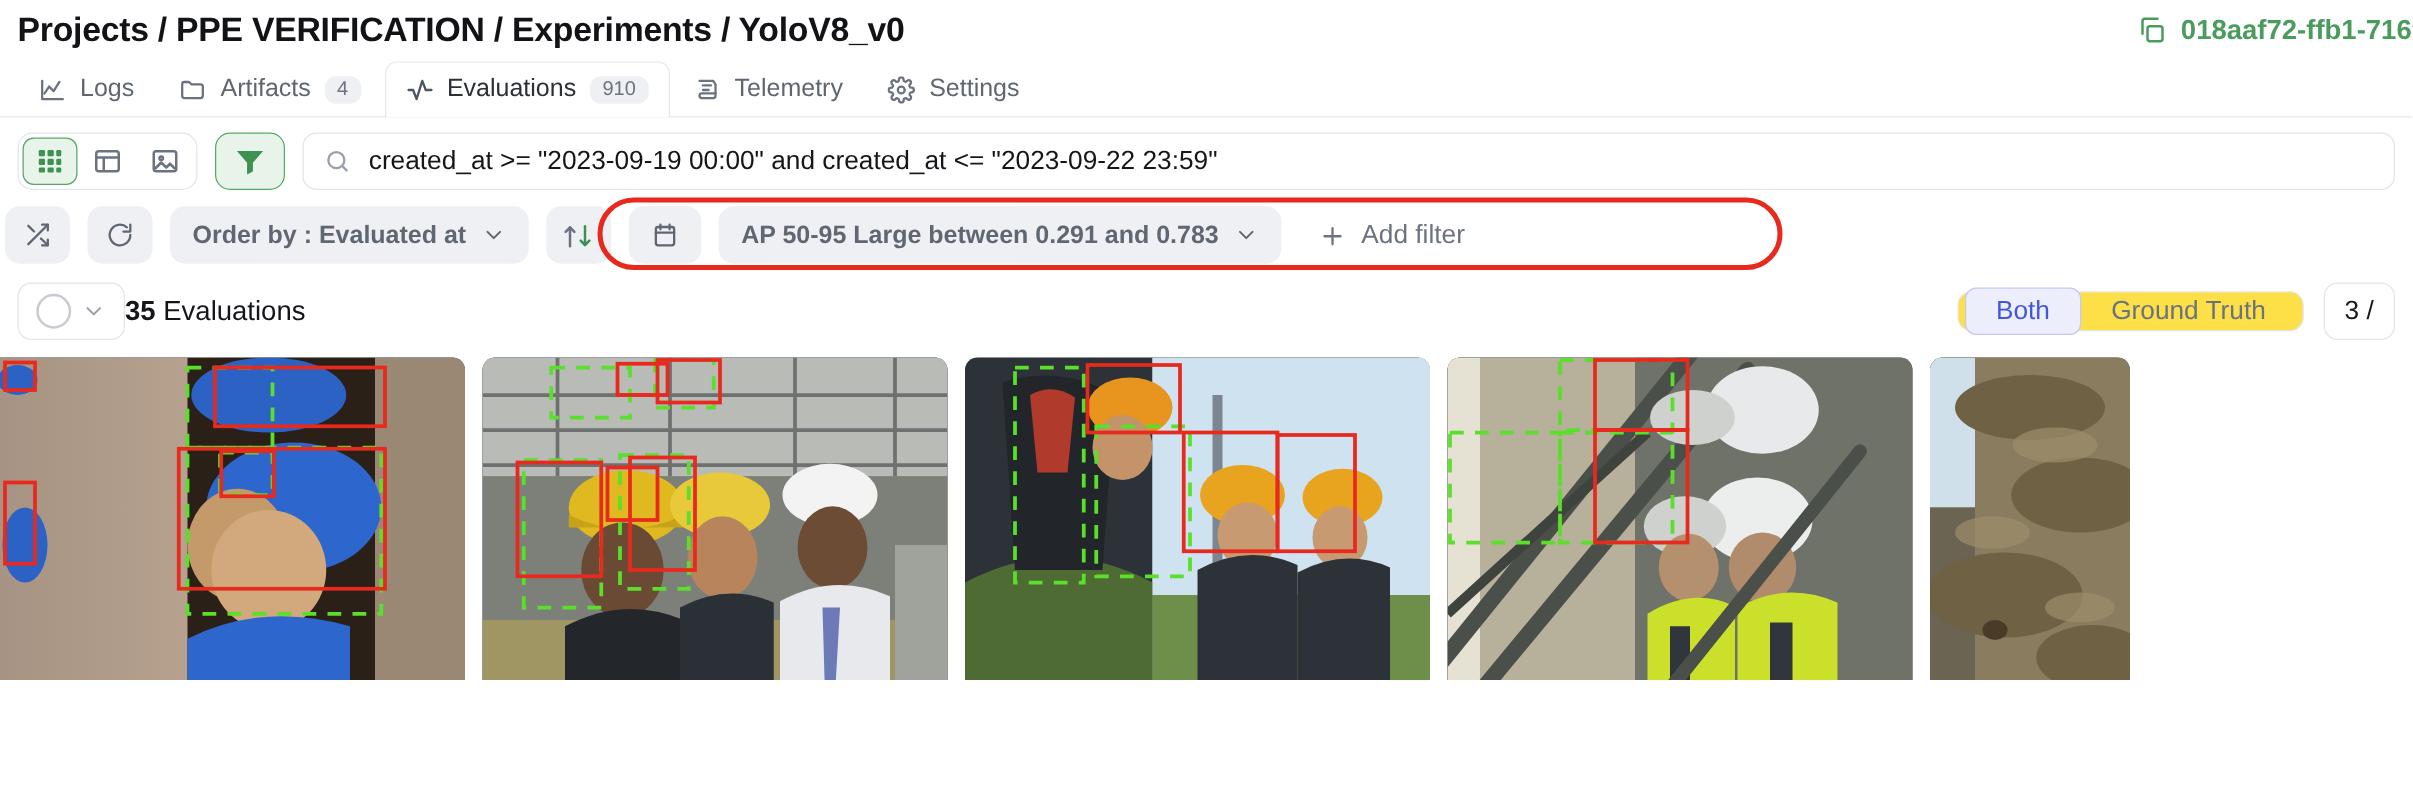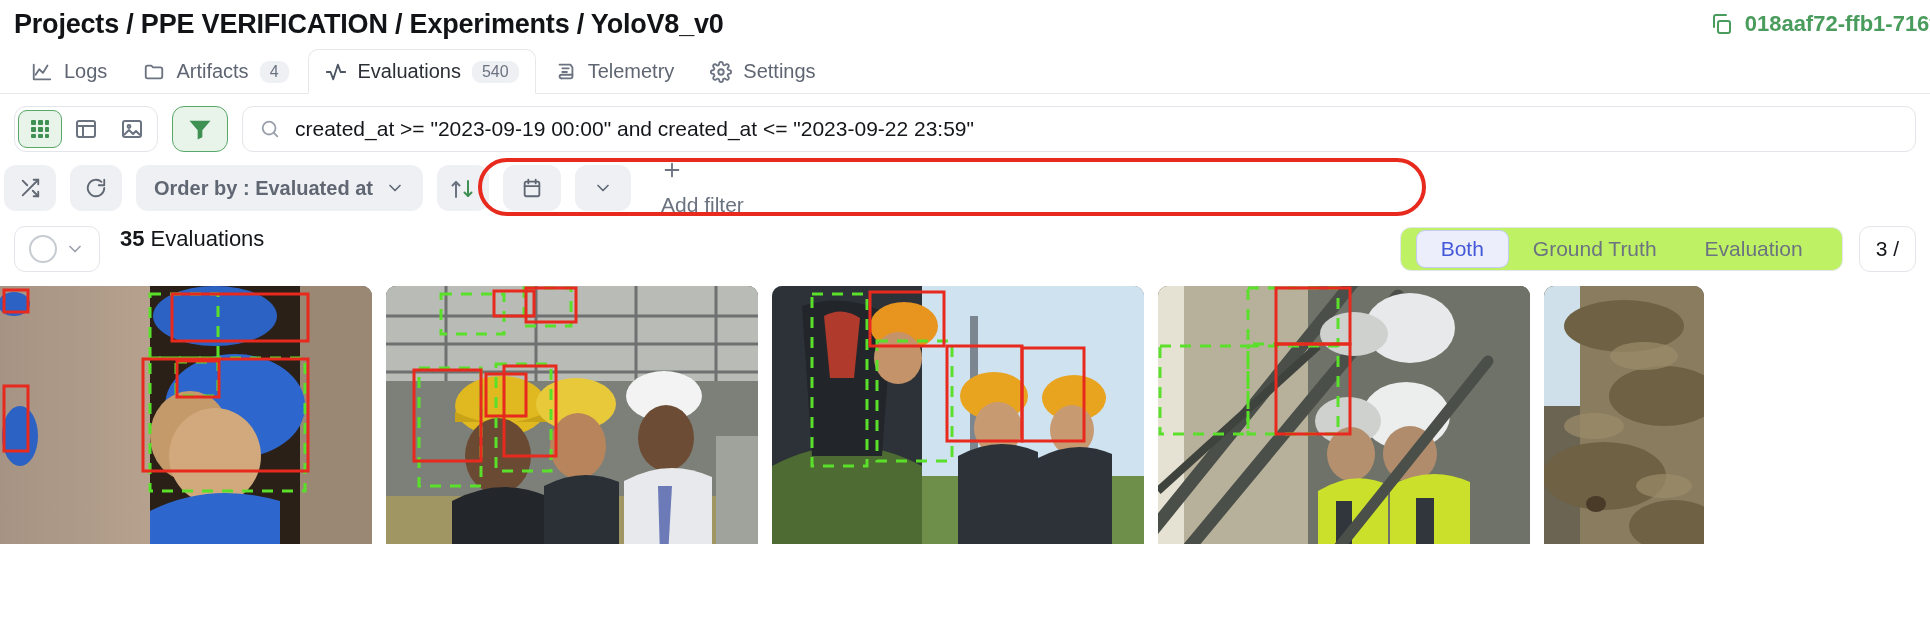--- a/index.html
+++ b/index.html
@@ -106,48 +106,48 @@
   .pill.icon-only { width: 52px; padding: 0; justify-content: center; }
   .pill .pi { width: 22px; height: 22px; flex:0 0 auto; }
   .chev { width: 20px; height: 20px; flex:0 0 auto; }
   .redbox {
     position: absolute; left: 478px; top: 6px;
     width: 948px; height: 58px;
     border: 4px solid #e8291e; border-radius: 30px;
     pointer-events: none; z-index: 5;
   }
   .addfilter {
-    display: flex; align-items: flex-start; gap: 12px;
+    display: flex; align-items: flex-end; gap: 12px;
     color: #6b7280; font-size: 21px; cursor: pointer;
-    margin-left: 16px; white-space: nowrap; flex-direction: column;
+    margin-left: 16px; white-space: nowrap;
   }
   .plus { width: 22px; height: 22px; flex:0 0 auto; }
 
   
   .resultsrow {
     display: flex; align-items: center; justify-content: space-between;
     padding: 12px 14px 0 14px; height: 62px;
   }
-  .leftres { display: flex; gap: 20px; }
+  .leftres { display: flex; align-items: center; }
   .selectbox {
     width: 86px; height: 46px; border: 1px solid #e3e5ea; border-radius: 11px;
     display: flex; align-items: center; justify-content: center; gap: 8px;
     cursor: pointer;
   }
   .circle {
     width: 28px; height: 28px; border-radius: 50%;
     border: 2px solid #c7cbd2;
   }
   .count-text { font-size: 22px; color: #14161a; }
   .count-text b { font-weight: 700; }
   .rightres { display: flex; align-items: center; gap: 16px; }
   .segmented {
     display: flex; align-items: center;
     border: 1px solid #e3e5ea; border-radius: 11px;
-    height: 44px; padding: 15px; background:#bef264;
+    height: 32px; padding: 5px; background:#fde047;
   }
   .seg {
     padding: 0 24px; height: 38px; display: flex; align-items: center;
     font-size: 21px; color: #6b7280; border-radius: 9px; cursor: pointer;
     white-space: nowrap;
   }
   .seg.active { background: #eceefb; color: #4358d8; border: 1px solid #c3cbf3; }
   .zoombox {
     height: 46px; border: 1px solid #e3e5ea; border-radius: 11px;
     display: flex; align-items: center; padding: 0 16px;
@@ -210,21 +210,21 @@
       <span class="badge">4</span>
     </div>
 
     <div class="tab active">
       <span class="ticon">
         <svg viewBox="0 0 24 24" fill="none" stroke="currentColor" stroke-width="2" stroke-linecap="round" stroke-linejoin="round">
           <path d="M2 12h4l3 8 5-16 3 8h5"></path>
         </svg>
       </span>
       <span class="tlabel">Evaluations</span>
-      <span class="badge">540</span>
+      <span class="badge">910</span>
     </div>
 
     <div class="tab">
       <span class="ticon">
         <svg viewBox="0 0 24 24" fill="none" stroke="currentColor" stroke-width="2" stroke-linecap="round" stroke-linejoin="round">
           <path d="M5 4h12l2 3v10a2 2 0 0 1-2 2H7"></path>
           <path d="M8 8h7M8 12h5"></path>
             <path d="M7 19a2 2 0 0 1 0-4h12"></path>
         </svg>
       </span>
@@ -339,20 +339,21 @@
     <div class="pill">
       <span class="pi">
         <svg viewBox="0 0 24 24" fill="none" stroke="currentColor" stroke-width="2" stroke-linecap="round" stroke-linejoin="round">
           <rect x="4" y="5" width="16" height="16" rx="2"></rect>
             <path d="M4 10h16M8 3v4M16 3v4"></path>
         </svg>
       </span>
     </div>
 
     <div class="pill">
+      <span>AP 50-95 Large between 0.291 and 0.783</span>
       <span class="chev">
         <svg viewBox="0 0 24 24" fill="none" stroke="currentColor" stroke-width="2" stroke-linecap="round" stroke-linejoin="round">
             <path d="M6 9l6 6 6-6"></path>
           </svg>
       </span>
     </div>
 
     <div class="redbox"></div>
 
     <div class="addfilter">
@@ -378,21 +379,20 @@
       <div class="count-text">
         <b>35</b>
         <span>Evaluations</span>
       </div>
     </div>
 
     <div class="rightres">
       <div class="segmented">
         <div class="seg active">Both</div>
         <div class="seg">Ground Truth</div>
-        <div class="seg">Evaluation</div>
       </div>
       <div class="zoombox">3 /</div>
     </div>
   </div>
 
   <div class="grid">
 
     <div class="card">
       <svg viewBox="0 0 372 270" preserveAspectRatio="none">
         <defs>

